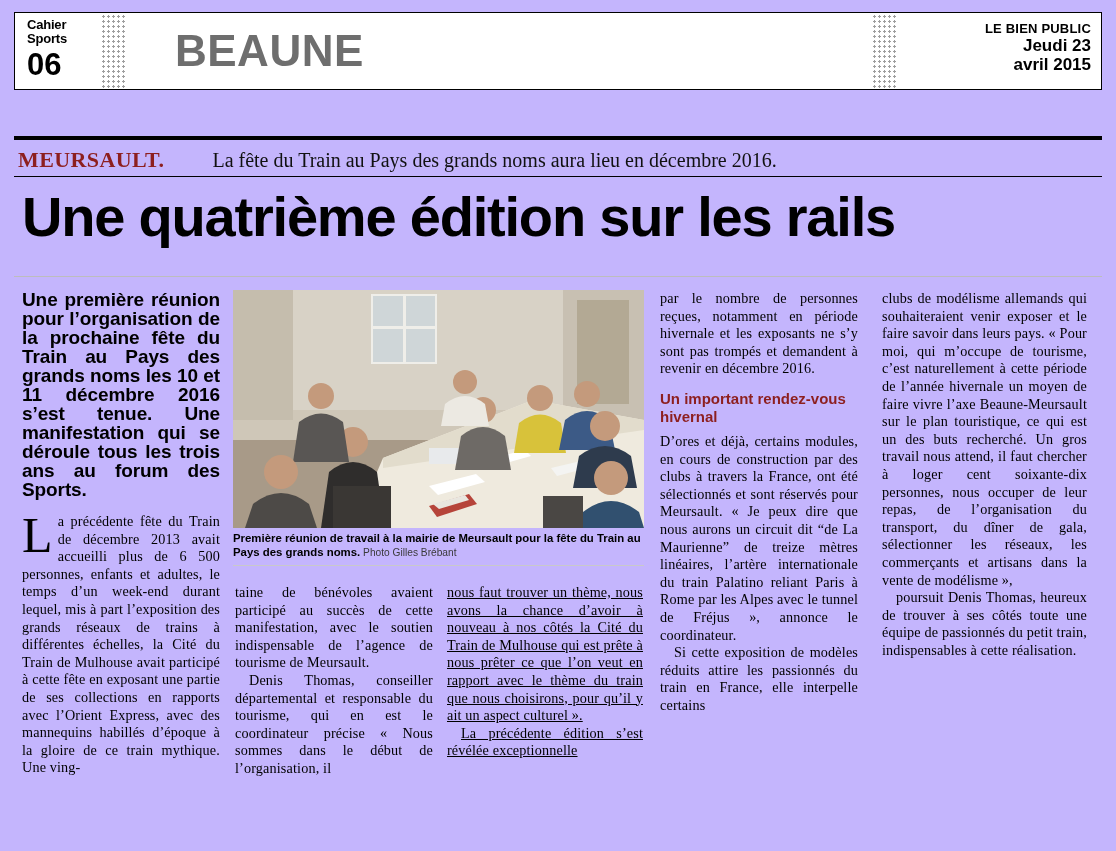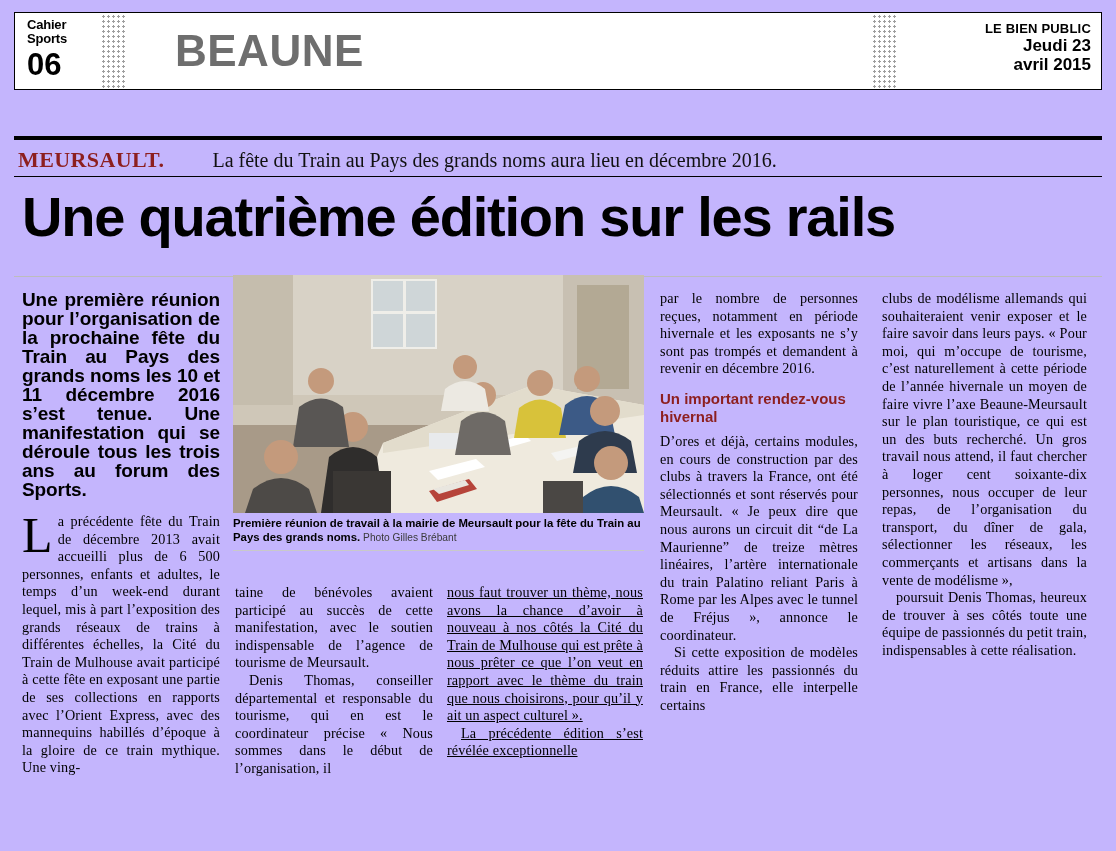--- a/index.html
+++ b/index.html
@@ -214,21 +214,21 @@
     line-height: 18px;
     color: #8d1f1f;
     margin: 12px 0 7px 0;
     text-align: left;
   }
 
   
   .photo-block {
     position: absolute;
     left: 233px;
-    top: 275px;
+    top: 290px;
     width: 411px;
   }
   .photo {
     position: relative;
     width: 411px;
     height: 238px;
     overflow: hidden;
     background: #b9b2a6;
   }
   .photo svg { display: block; }

